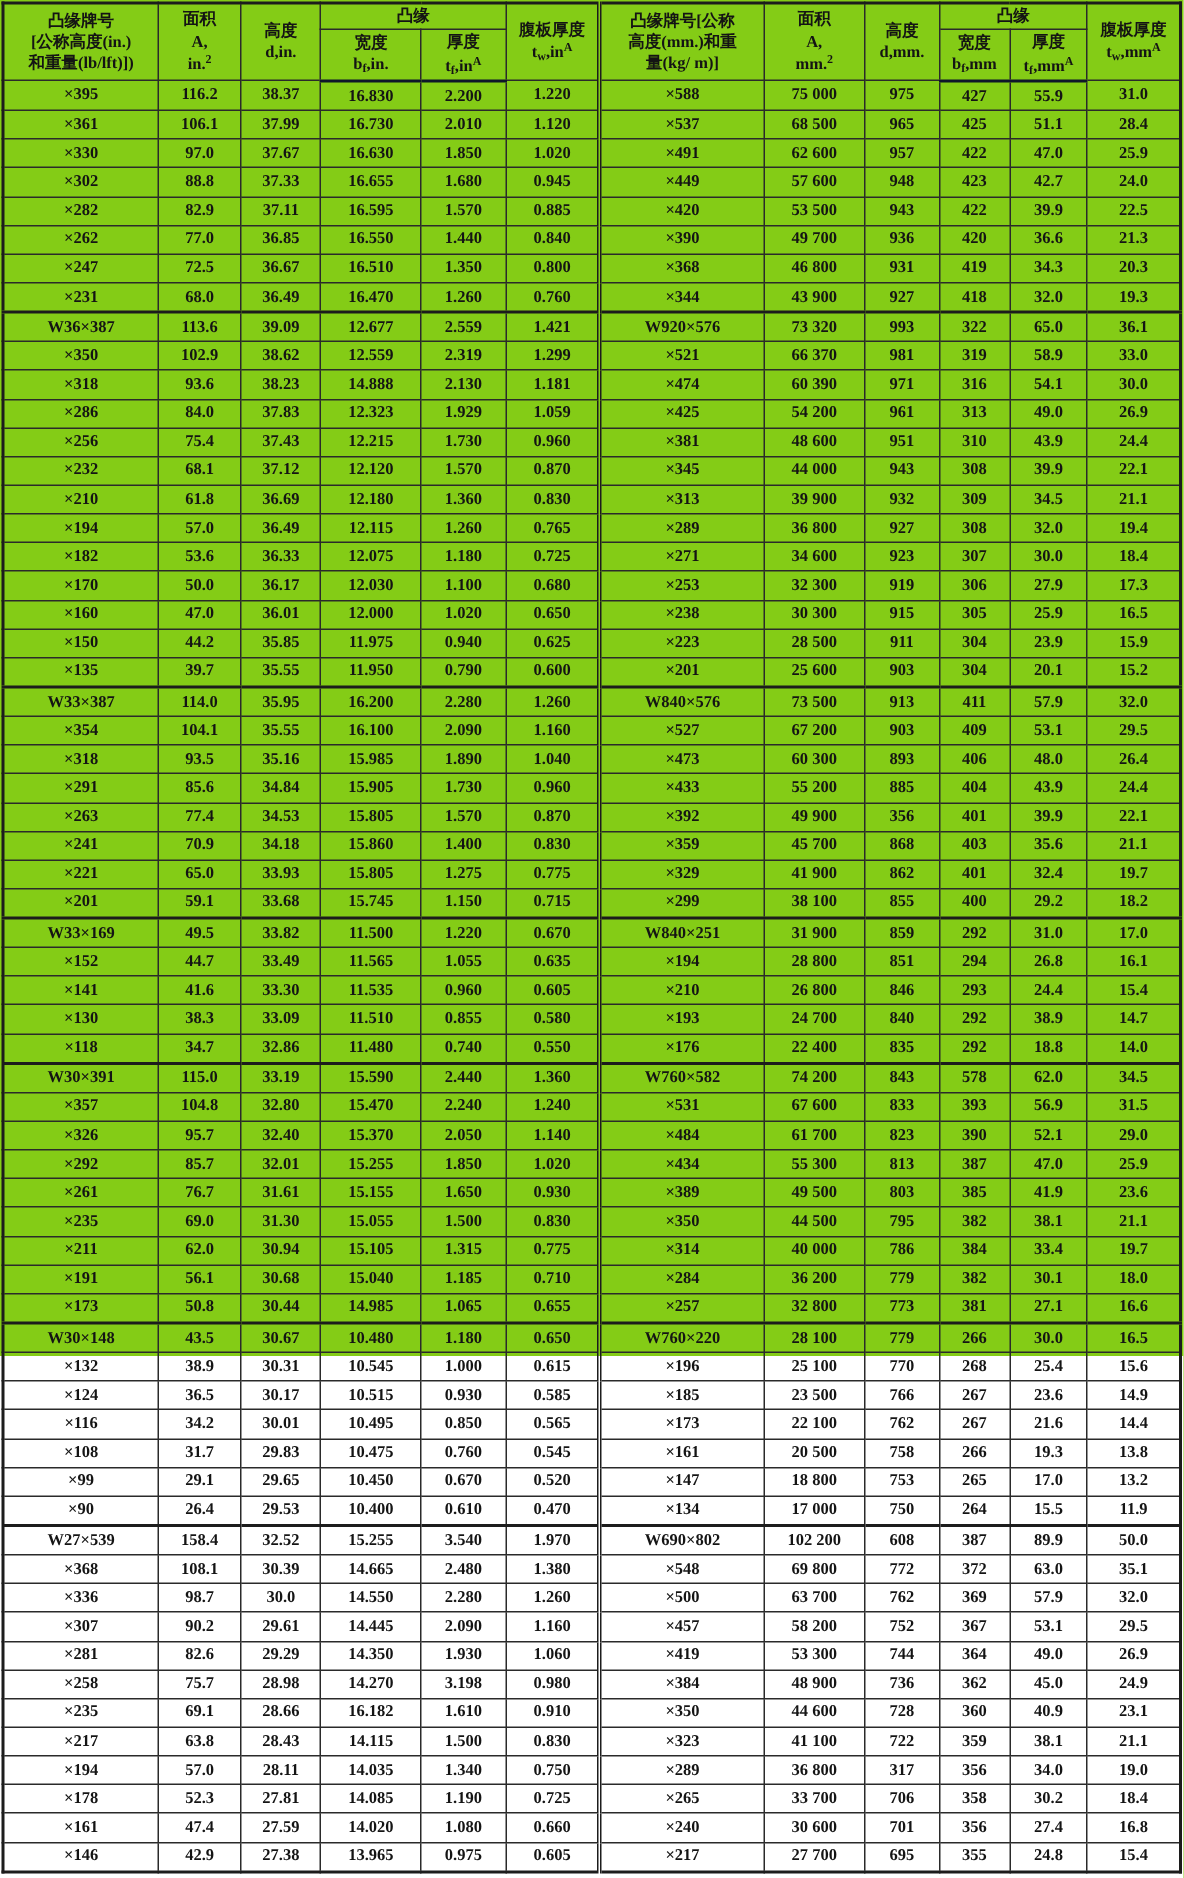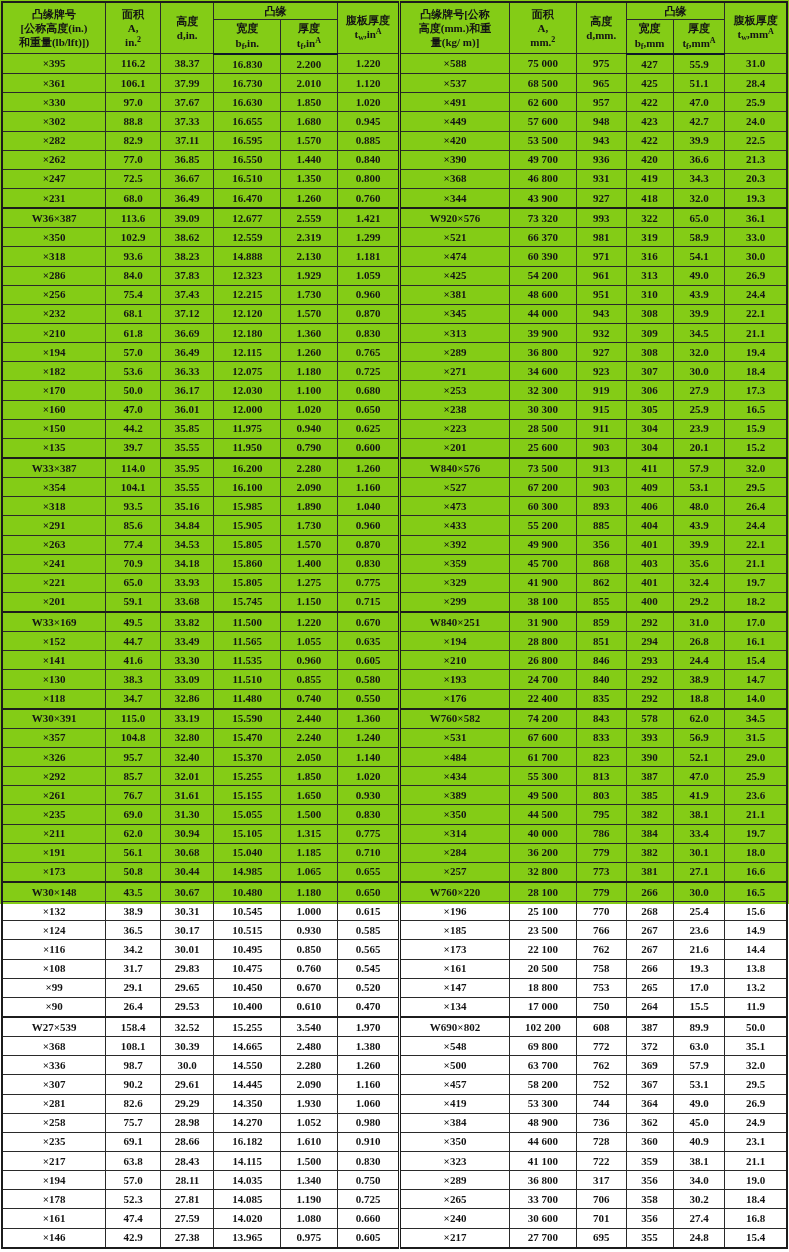--- a/index.html
+++ b/index.html
@@ -890,21 +890,21 @@
           <td>744</td>
           <td>364</td>
           <td>49.0</td>
           <td>26.9</td>
         </tr>
         <tr>
           <td>×258</td>
           <td>75.7</td>
           <td>28.98</td>
           <td>14.270</td>
-          <td>1.052</td>
+          <td>3.198</td>
           <td>0.980</td>
           <td>×384</td>
           <td>48 900</td>
           <td>736</td>
           <td>362</td>
           <td>45.0</td>
           <td>24.9</td>
         </tr>
         <tr>
           <td>×235</td>

